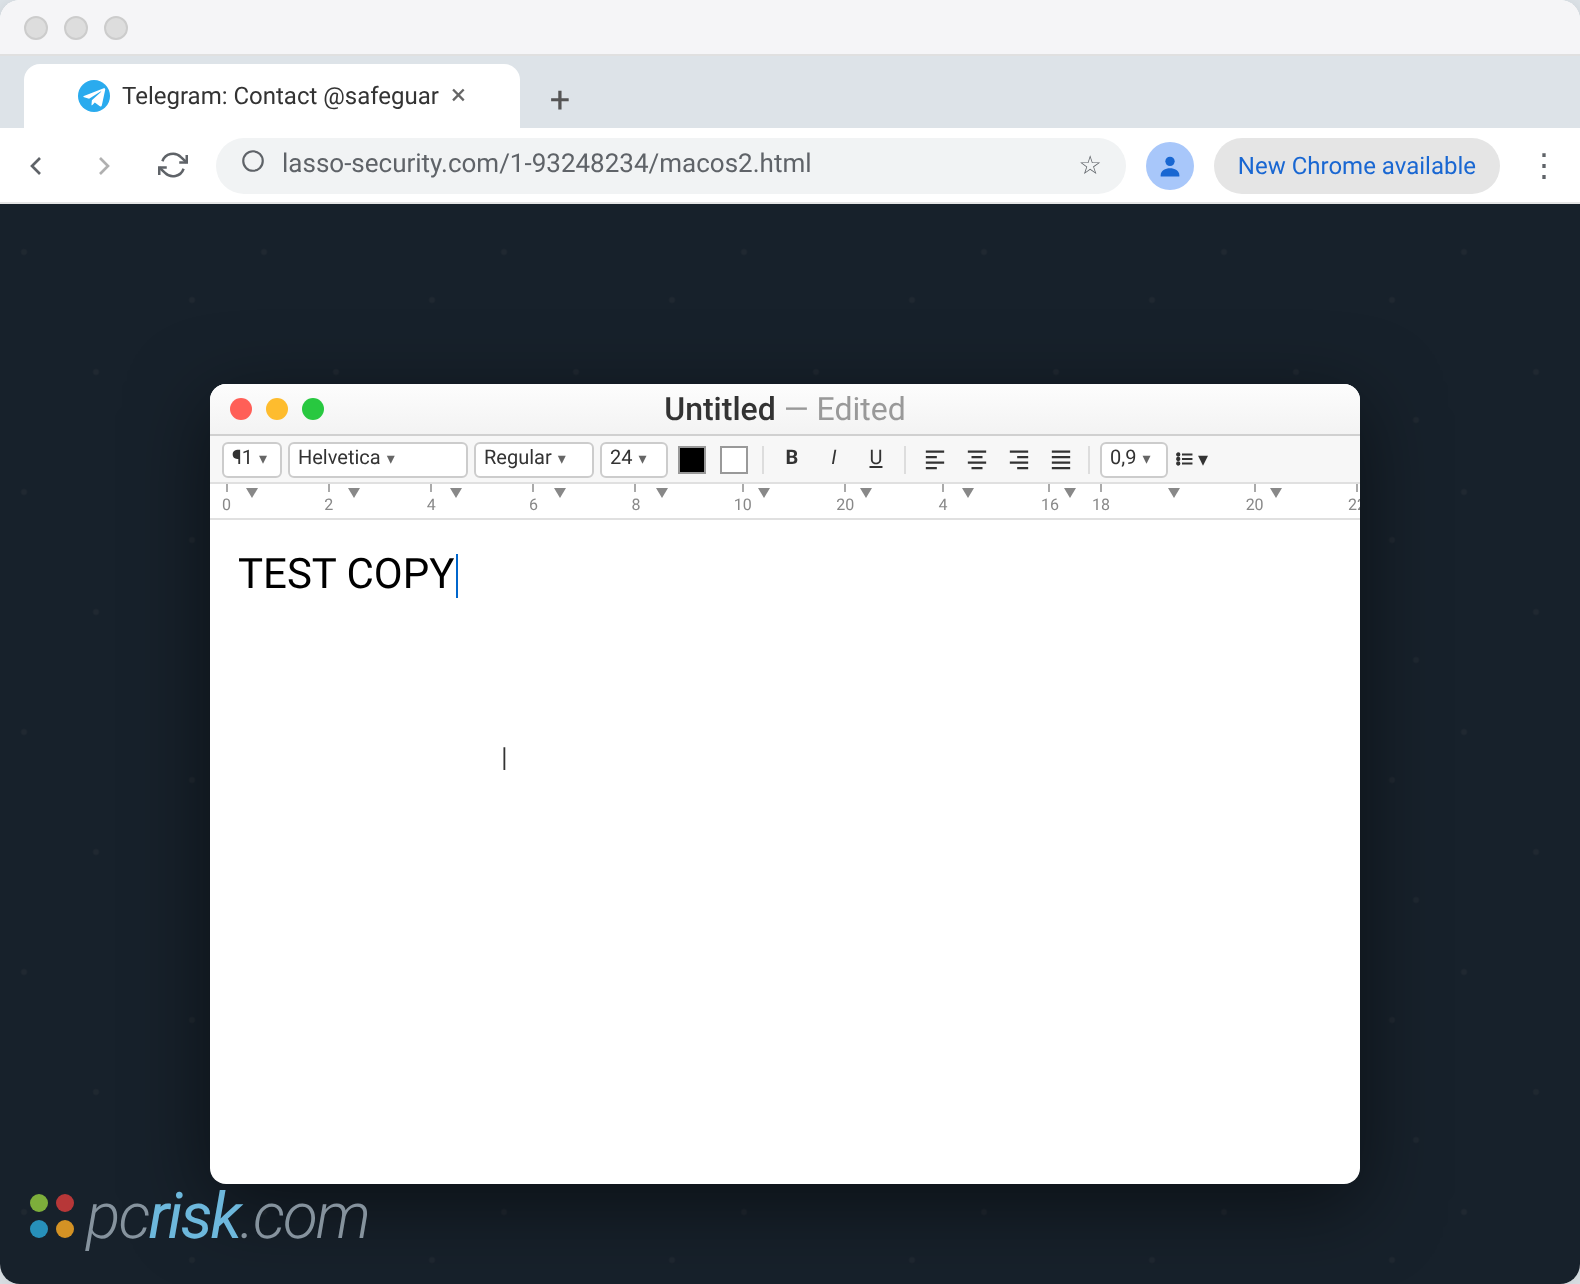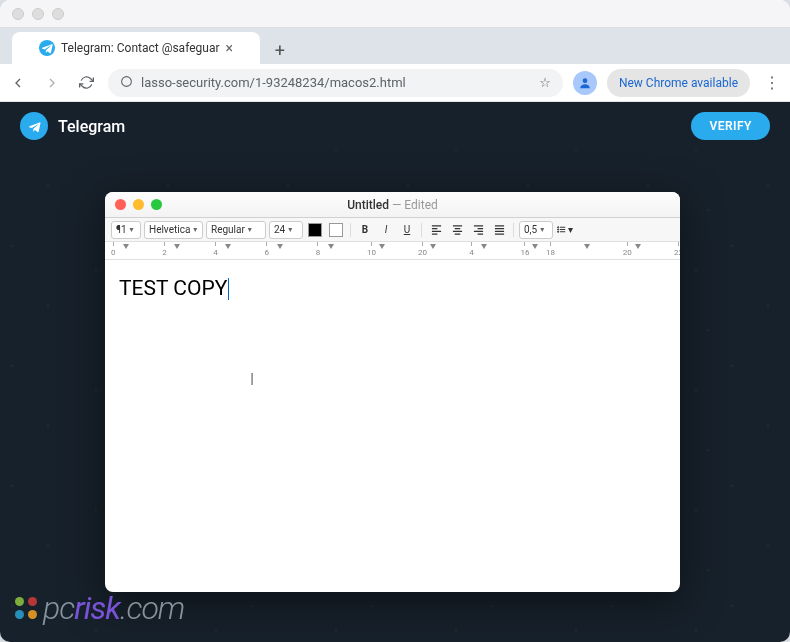--- a/index.html
+++ b/index.html
@@ -22,21 +22,21 @@
 .page-area{position:relative;height:540px;background:#17212b;overflow:hidden}
 .doodle-bg{position:absolute;inset:0;opacity:0.15;background-image:radial-gradient(circle at 10% 20%, #555 1px, transparent 2px),radial-gradient(circle at 80% 40%, #555 1px, transparent 2px),radial-gradient(circle at 40% 70%, #555 1px, transparent 2px),radial-gradient(circle at 90% 90%, #555 1px, transparent 2px);background-size:120px 120px}
 .tg-header{position:relative;height:48px;display:flex;align-items:center;padding:0 20px;background:#17212b;z-index:2}
 .tg-logo{width:28px;height:28px;border-radius:50%;background:#2AABEE;display:flex;align-items:center;justify-content:center;margin-right:10px}
 .tg-title{color:#fff;font-size:16px;font-weight:500}
 .verify-btn{margin-left:auto;background:#2AABEE;color:#fff;border:none;border-radius:16px;padding:7px 18px;font-size:12px;font-weight:600;letter-spacing:0.5px;cursor:pointer}
 .textedit{position:absolute;left:105px;top:90px;width:575px;height:400px;background:#fff;border-radius:8px;box-shadow:0 10px 40px rgba(0,0,0,0.5);overflow:hidden;z-index:3}
 .te-title{height:26px;background:linear-gradient(#fdfdfd,#f3f3f3);display:flex;align-items:center;padding:0 10px;gap:7px;border-bottom:1px solid #d0d0d0;position:relative}
 .te-dot{width:11px;height:11px;border-radius:50%}
 .te-dot.r{background:#ff5f57}.te-dot.y{background:#febc2e}.te-dot.g{background:#28c840}
-.te-titletext{position:absolute;left:0;right:0;text-align:center;font-size:12px;color:#333;font-weight:500}
+.te-titletext{position:absolute;left:0;right:0;text-align:center;font-size:16px;color:#333;font-weight:500}
 .te-titletext .ed{color:#999;font-weight:400}
 .te-dots{position:absolute;left:0;right:0;z-index:1;display:flex;gap:7px;padding-left:10px}
 .te-toolbar{height:24px;background:#f7f7f7;border-bottom:1px solid #e0e0e0;display:flex;align-items:center;padding:0 6px;gap:3px;font-size:10px;color:#333}
 .tb-sel{height:18px;background:#fff;border:1px solid #ccc;border-radius:3px;padding:0 4px;display:flex;align-items:center;gap:3px;cursor:pointer}
 .tb-sel .chev{font-size:8px;color:#666}
 .tb-btn{width:18px;height:18px;display:flex;align-items:center;justify-content:center;border:1px solid transparent;border-radius:3px;cursor:pointer}
 .tb-sep{width:1px;height:14px;background:#ddd;margin:0 2px}
 .color-sw{width:14px;height:14px;border:1px solid #999;background:#000}
 .color-sw.w{background:#fff}
 .te-ruler{height:18px;background:#fff;border-bottom:1px solid #e0e0e0;position:relative;font-size:8px;color:#888}
@@ -46,21 +46,21 @@
 .ruler-tab{position:absolute;top:2px;width:0;height:0;border-left:3px solid transparent;border-right:3px solid transparent;border-top:5px solid #888}
 .te-body{padding:16px 14px;font-size:21px;font-family:Helvetica,Arial,sans-serif;color:#000;position:relative;height:330px}
 .caret{display:inline-block;width:1px;height:22px;background:#0066cc;vertical-align:middle;margin-left:1px;animation:blink 1s infinite}
 @keyframes blink{50%{opacity:0}}
 .ibeam{position:absolute;left:145px;top:110px;font-size:16px;color:#333;transform:scaleX(0.6)}
 .watermark{position:absolute;left:15px;bottom:15px;z-index:5;opacity:0.85;display:flex;align-items:center;gap:6px}
 .wm-dots{display:flex;flex-direction:column;gap:4px}
 .wm-dots div{display:flex;gap:4px}
 .wm-dot{width:9px;height:9px;border-radius:50%}
 .wm-text{font-size:32px;font-weight:300;font-style:italic;color:#9aa8b3;letter-spacing:-1px}
-.wm-text .r{color:#8b5cf6;font-weight:400}
+.wm-text .r{color:#7dd3fc;font-weight:400}
 </style>
 </head>
 <body>
 
 <div class="mac-window">
   <div class="mac-titlebar">
     <div class="traffic-dot"></div>
     <div class="traffic-dot"></div>
     <div class="traffic-dot"></div>
   </div>
@@ -109,45 +109,36 @@
           <path d="M4 20c0-4 4-6 8-6s8 2 8 6v1H4z"></path>
         </svg>
     </div>
     <div class="chrome-chip">New Chrome available</div>
     <div class="menu-dots">⋮</div>
   </div>
 
   <div class="page-area">
     <div class="doodle-bg"></div>
 
-    <div class="tg-header">
-      <div class="tg-logo">
-        <svg width="17" height="17" viewBox="0 0 240 240">
-            <path fill="#fff" d="M49 118l144-56c7-3 13 2 11 12l-25 116c-2 9-8 11-15 7l-38-28-18 18c-2 2-4 3-7 3l3-38 70-63c3-3-1-4-5-2l-86 54-37-12c-8-2-8-8 3-11z"></path>
-          </svg>
-      </div>
-      <div class="tg-title">Telegram</div>
-      <button class="verify-btn">VERIFY</button>
-    </div>
 
     <div class="textedit">
       <div class="te-title">
         <div class="te-dots">
           <div class="te-dot r"></div>
           <div class="te-dot y"></div>
           <div class="te-dot g"></div>
         </div>
         <div class="te-titletext">
           <span>Untitled</span><span class="ed"> — Edited</span>
         </div>
       </div>
 
       <div class="te-toolbar">
         <div class="tb-sel" style="width:30px">¶1 <span class="chev">▾</span></div>
-        <div class="tb-sel" style="width:59px">
+        <div class="tb-sel" style="width:90px">
             <span>Helvetica</span>
             <span class="chev">▾</span>
           </div>
         <div class="tb-sel" style="width:60px">
             <span>Regular</span>
             <span class="chev">▾</span>
           </div>
         <div class="tb-sel" style="width:34px">
             <span>24</span>
             <span class="chev">▾</span>
@@ -196,21 +187,21 @@
         <div class="tb-btn">
             <svg width="11" height="11" viewBox="0 0 12 12" stroke="#333" stroke-width="1.3">
               <line x1="1" y1="2" x2="11" y2="2"></line>
               <line x1="1" y1="5" x2="11" y2="5"></line>
               <line x1="1" y1="8" x2="11" y2="8"></line>
               <line x1="1" y1="11" x2="11" y2="11"></line>
             </svg>
           </div>
         <div class="tb-sep"></div>
         <div class="tb-sel" style="width:34px">
-            <span>0,5</span>
+            <span>0,9</span>
             <span class="chev">▾</span>
           </div>
         <div class="tb-btn">
             <svg width="11" height="11" viewBox="0 0 12 12" stroke="#333" stroke-width="1.3">
               <line x1="4" y1="3" x2="11" y2="3"></line>
               <line x1="4" y1="6" x2="11" y2="6"></line>
               <line x1="4" y1="9" x2="11" y2="9"></line>
               <circle cx="1.5" cy="3" r="0.8" fill="#333"></circle>
               <circle cx="1.5" cy="6" r="0.8" fill="#333"></circle>
               <circle cx="1.5" cy="9" r="0.8" fill="#333"></circle>

